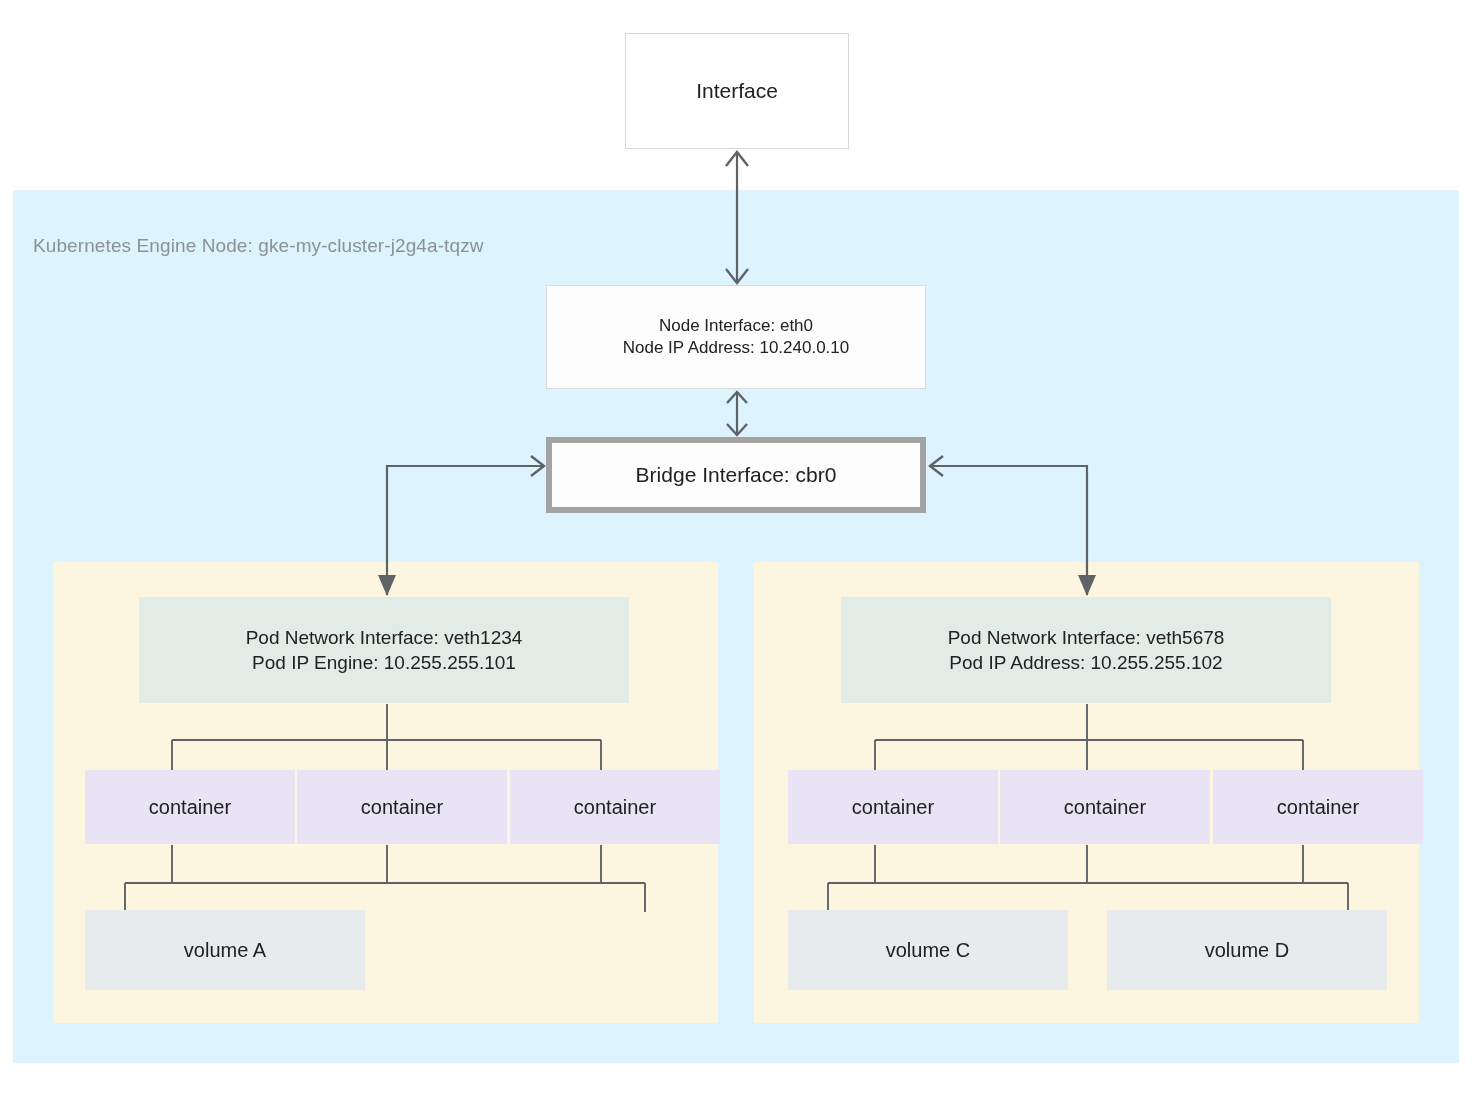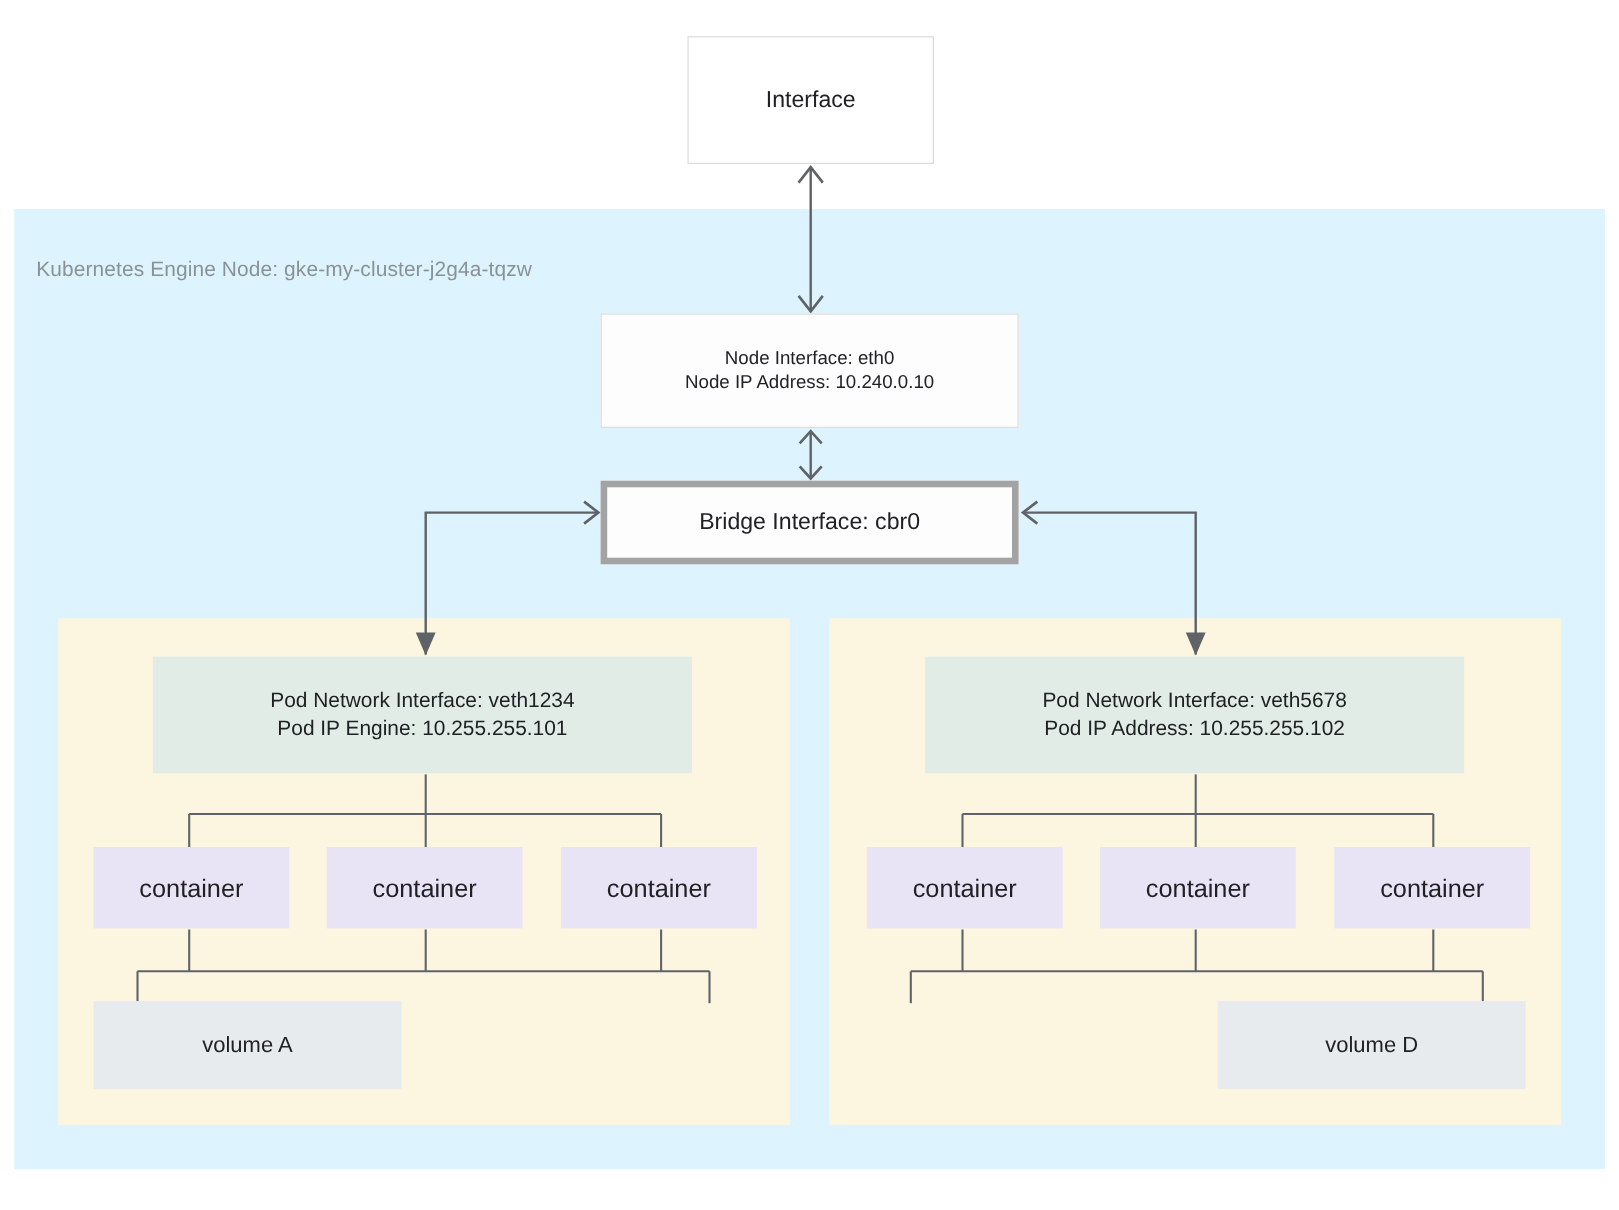--- a/index.html
+++ b/index.html
@@ -89,23 +89,23 @@
     top: 597px;
     width: 490px; height: 106px;
     background: #e1ece6;
     font-size: 19px;
   }
   .box-pod-iface.left  { left: 139px; }
   .box-pod-iface.right { left: 841px; }
 
   .box-container {
     top: 770px;
-    width: 178px; height: 74px;
+    width: 210px; height: 74px;
     background: #e8e3f5;
-    font-size: 23px;
+    font-size: 20px;
   }
   .box-volume {
     top: 910px;
     width: 280px; height: 80px;
     background: #e7ebee;
     font-size: 20px;
   }
 
   
   #connectors {
@@ -231,17 +231,20 @@
   <div class="box box-container" style="left:788px;">
     <span class="line">container</span>
   </div>
   <div class="box box-container" style="left:1000px;">
     <span class="line">container</span>
   </div>
   <div class="box box-container" style="left:1213px;">
     <span class="line">container</span>
   </div>
 
+  <div class="box box-volume" style="left:788px;">
+    <span class="line">volume C</span>
+  </div>
   <div class="box box-volume" style="left:1107px;">
     <span class="line">volume D</span>
   </div>
 
 </div>
 
 </body></html>

